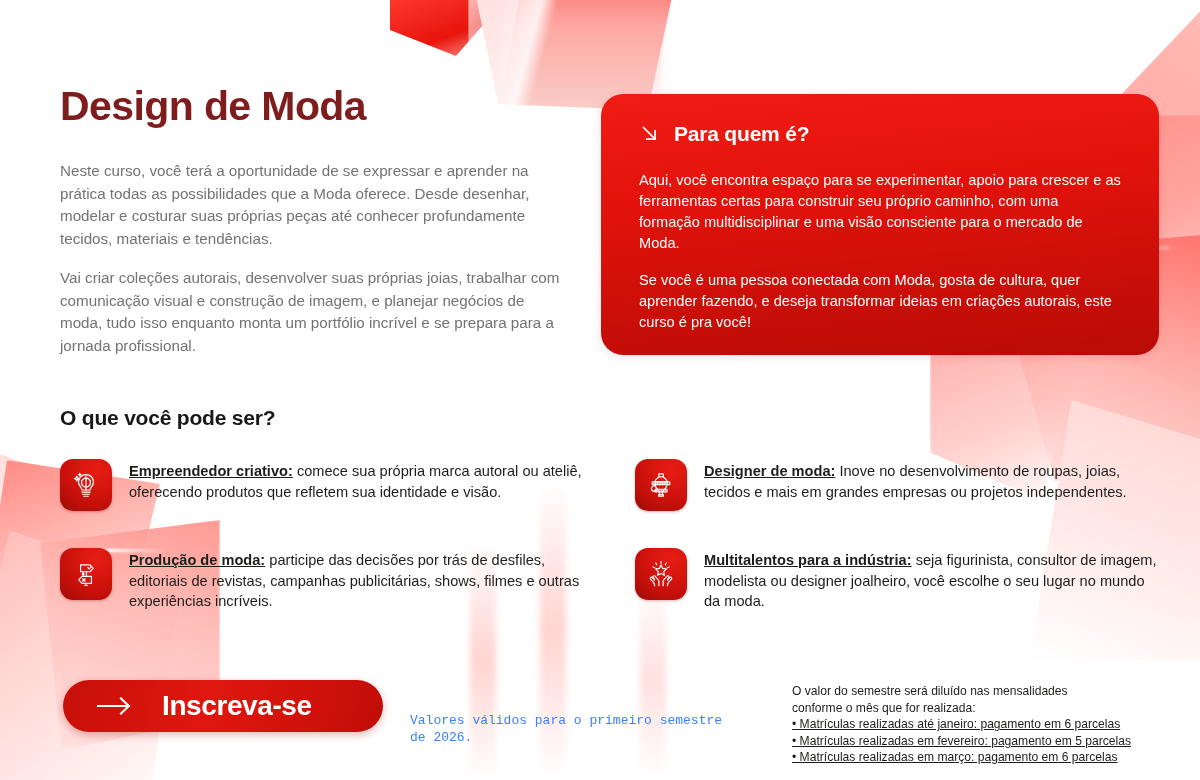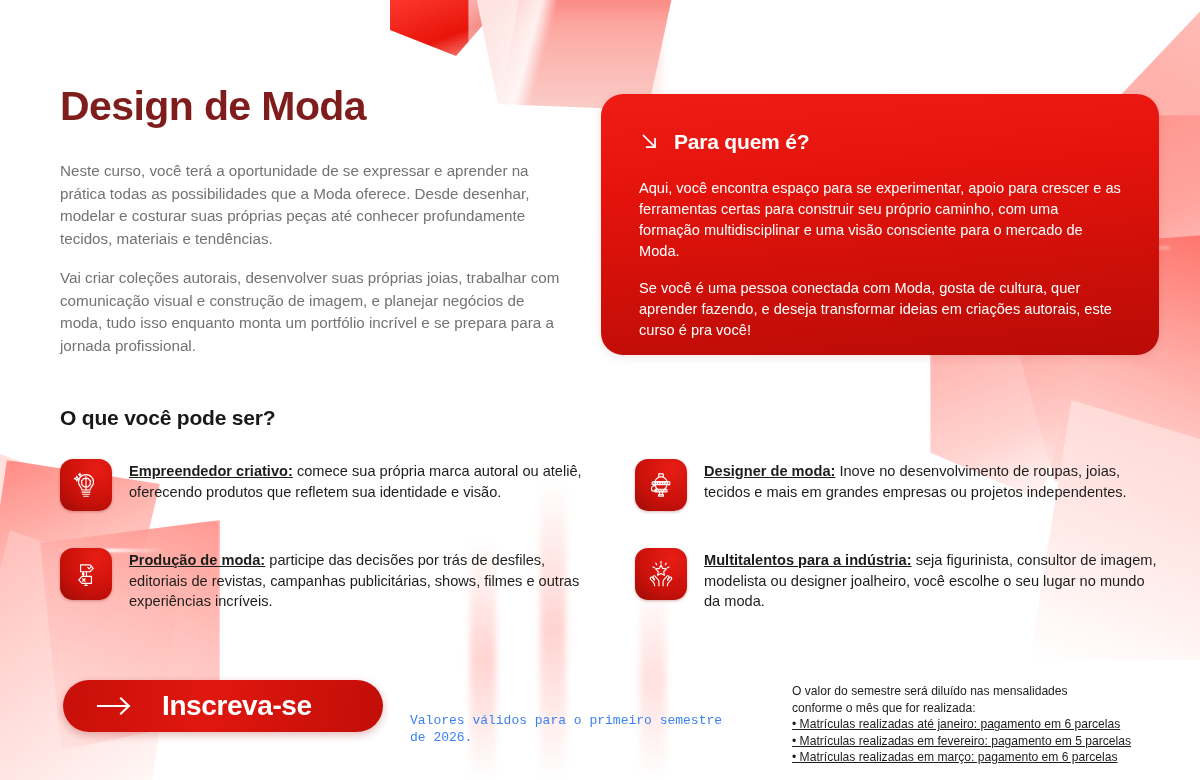--- a/index.html
+++ b/index.html
@@ -133,21 +133,21 @@
     position:absolute; left:60px; top:160px; width:500px;
     font-size:15.2px; line-height:22.5px; color:#737373;
   }
   .intro p + p { margin-top:17px; }
 
   
   .qcard {
     position:absolute; left:601px; top:94px; width:558px; height:261px;
     border-radius:22px;
     background:linear-gradient(175deg,#ef1c14 0%,#e3130c 35%,#b90b06 100%);
-    color:#ffffff; padding:36px 36px 0 38px;
+    color:#ffffff; padding:28px 36px 0 38px;
     box-shadow:0 2px 10px rgba(150,10,5,.12);
     overflow:hidden;
   }
   .qcard-head {
     display:flex; align-items:center; gap:13px;
     font-size:21px; font-weight:700; letter-spacing:-.2px;
   }
   .arrow-dr { width:22px; height:22px; flex:0 0 auto; display:block; }
   .qcard-body { margin-top:24px; font-size:14.6px; line-height:21px; }
   .qcard-body p + p { margin-top:16px; }

